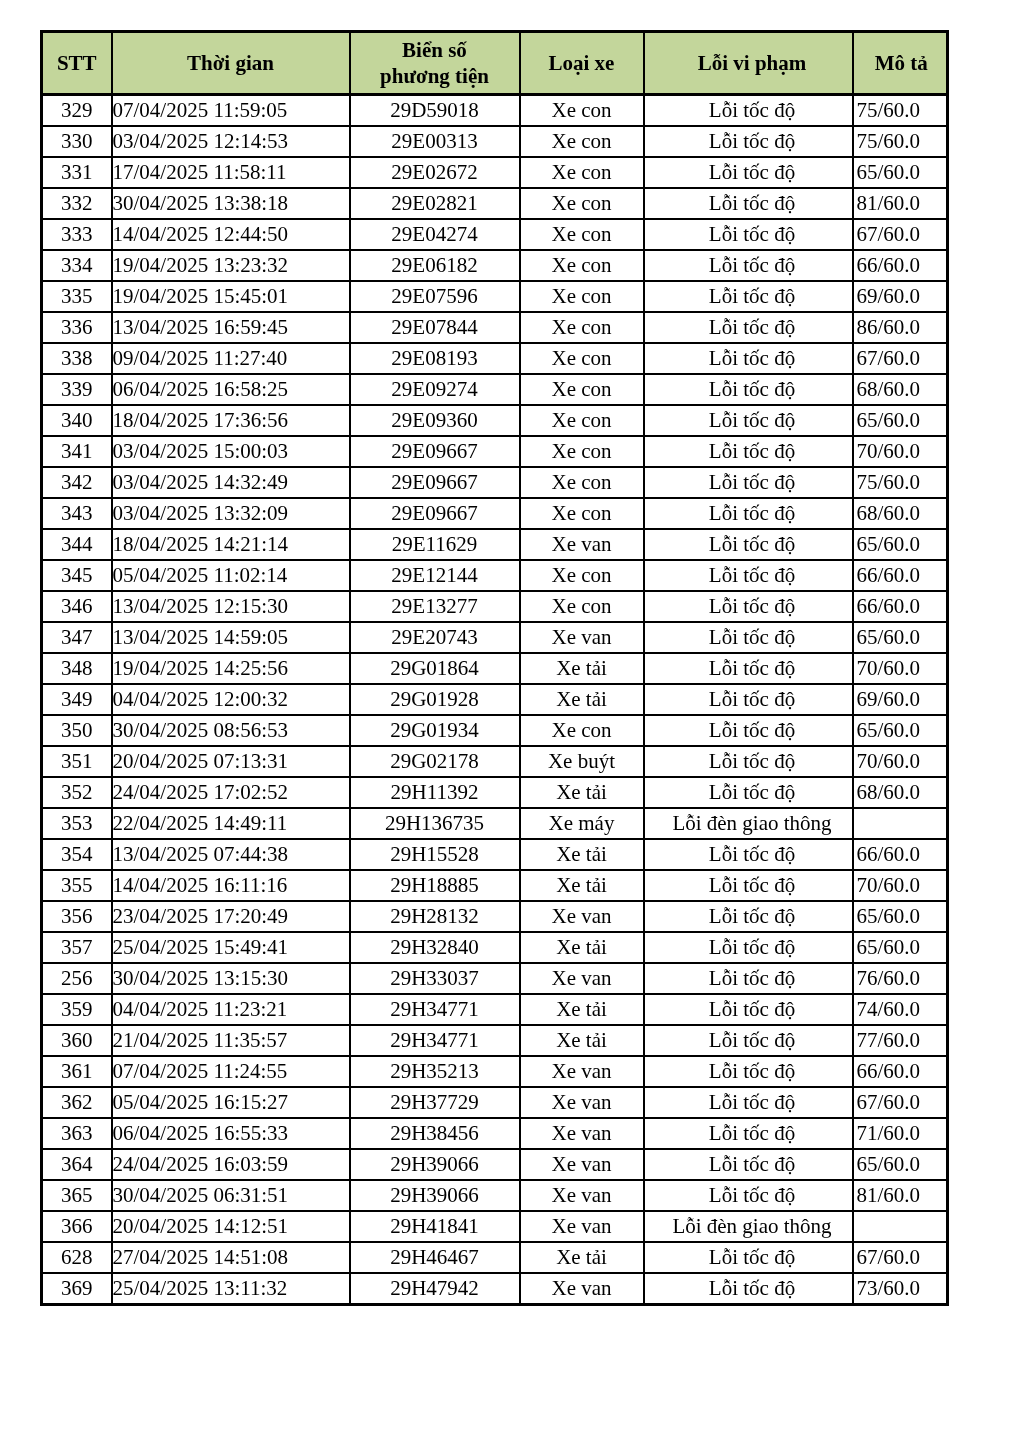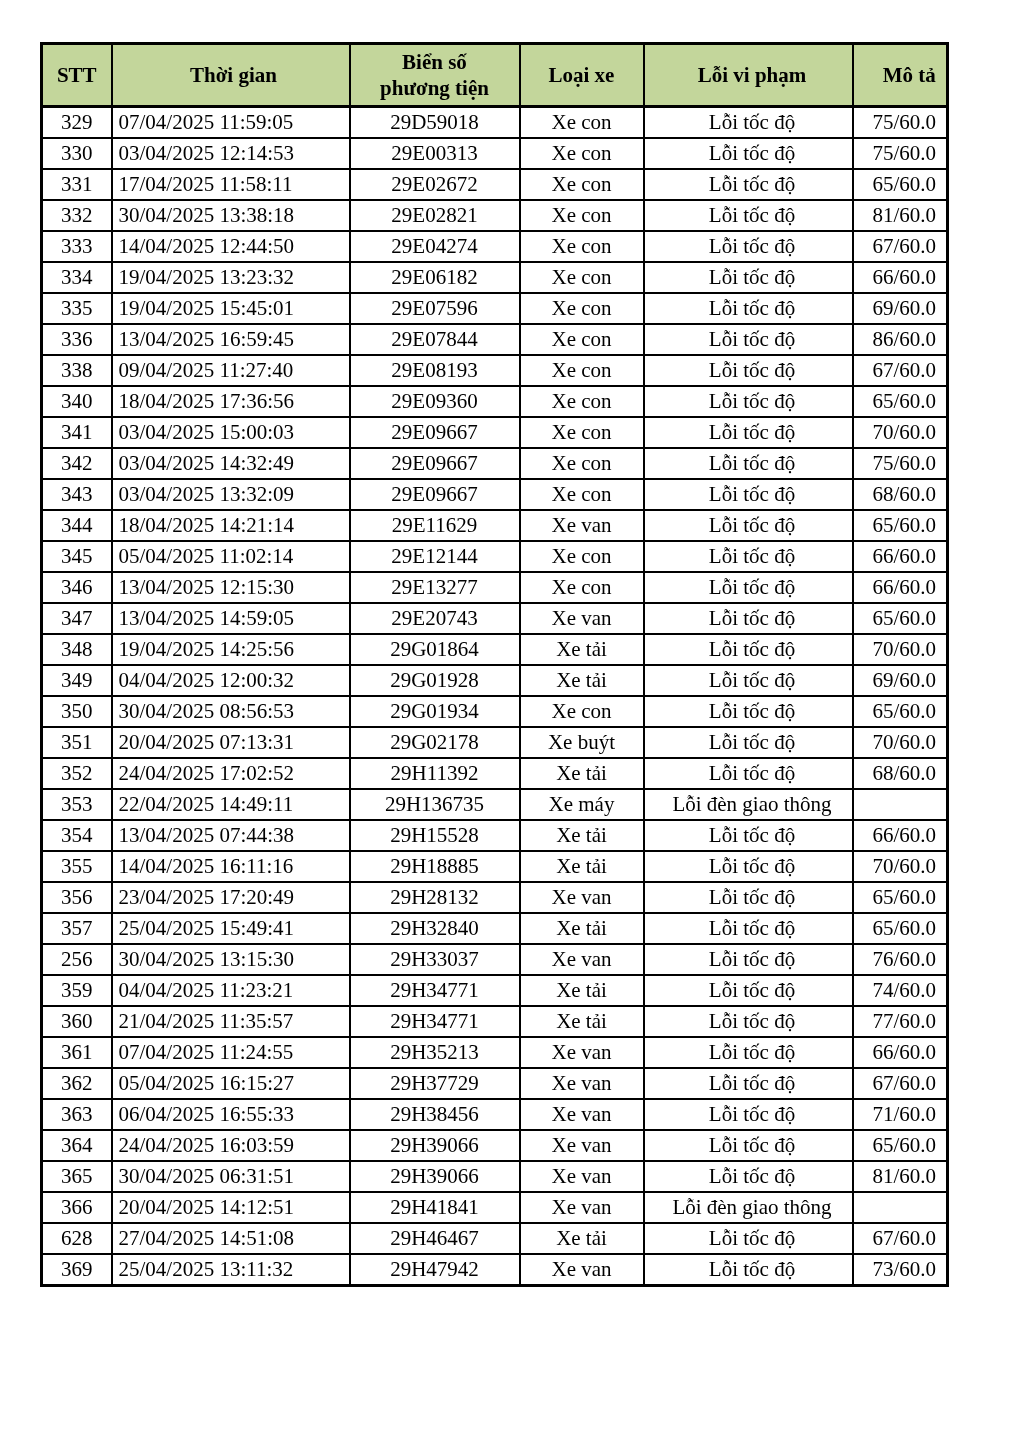--- a/index.html
+++ b/index.html
@@ -14,21 +14,21 @@
   .page {
     position: relative;
     width: 1018px;
     height: 1440px;
     background: #ffffff;
     overflow: hidden;
   }
   table.violations {
     position: absolute;
     left: 40px;
-    top: 42px;
+    top: 30px;
     width: 906px;
     border-collapse: collapse;
     table-layout: fixed;
     border: 3px solid #000;
   }
   th, td {
     border: 2px solid #000;
     padding: 0;
     overflow: hidden;
   }
@@ -47,25 +47,25 @@
     max-width: 128px;
   }
   tbody td {
     font-size: 21px;
     height: 29px;
     line-height: 29px;
     white-space: nowrap;
     vertical-align: middle;
   }
   .col-stt      { text-align: center; }
-  .col-time     { text-align: left; padding-left: 6px; }
+  .col-time     { text-align: left; padding-left: 0; }
   .col-plate    { text-align: center; }
   .col-type     { text-align: center; }
   .col-violation{ text-align: center; padding-left: 8px; }
-  .col-desc     { text-align: left; padding-left: 19px; }
+  .col-desc     { text-align: left; padding-left: 3px; }
 </style>
 </head>
 <body>
 
 <div class="page">
   <table class="violations">
     <colgroup>
       <col style="width:70px">
       <col style="width:238px">
       <col style="width:170px">
@@ -162,20 +162,28 @@
         </tr>
         <tr>
           <td class="col-stt">338</td>
           <td class="col-time">09/04/2025 11:27:40</td>
           <td class="col-plate">29E08193</td>
           <td class="col-type">Xe con</td>
           <td class="col-violation">Lỗi tốc độ</td>
           <td class="col-desc">67/60.0</td>
         </tr>
         <tr>
+          <td class="col-stt">339</td>
+          <td class="col-time">06/04/2025 16:58:25</td>
+          <td class="col-plate">29E09274</td>
+          <td class="col-type">Xe con</td>
+          <td class="col-violation">Lỗi tốc độ</td>
+          <td class="col-desc">68/60.0</td>
+        </tr>
+        <tr>
           <td class="col-stt">340</td>
           <td class="col-time">18/04/2025 17:36:56</td>
           <td class="col-plate">29E09360</td>
           <td class="col-type">Xe con</td>
           <td class="col-violation">Lỗi tốc độ</td>
           <td class="col-desc">65/60.0</td>
         </tr>
         <tr>
           <td class="col-stt">341</td>
           <td class="col-time">03/04/2025 15:00:03</td>

